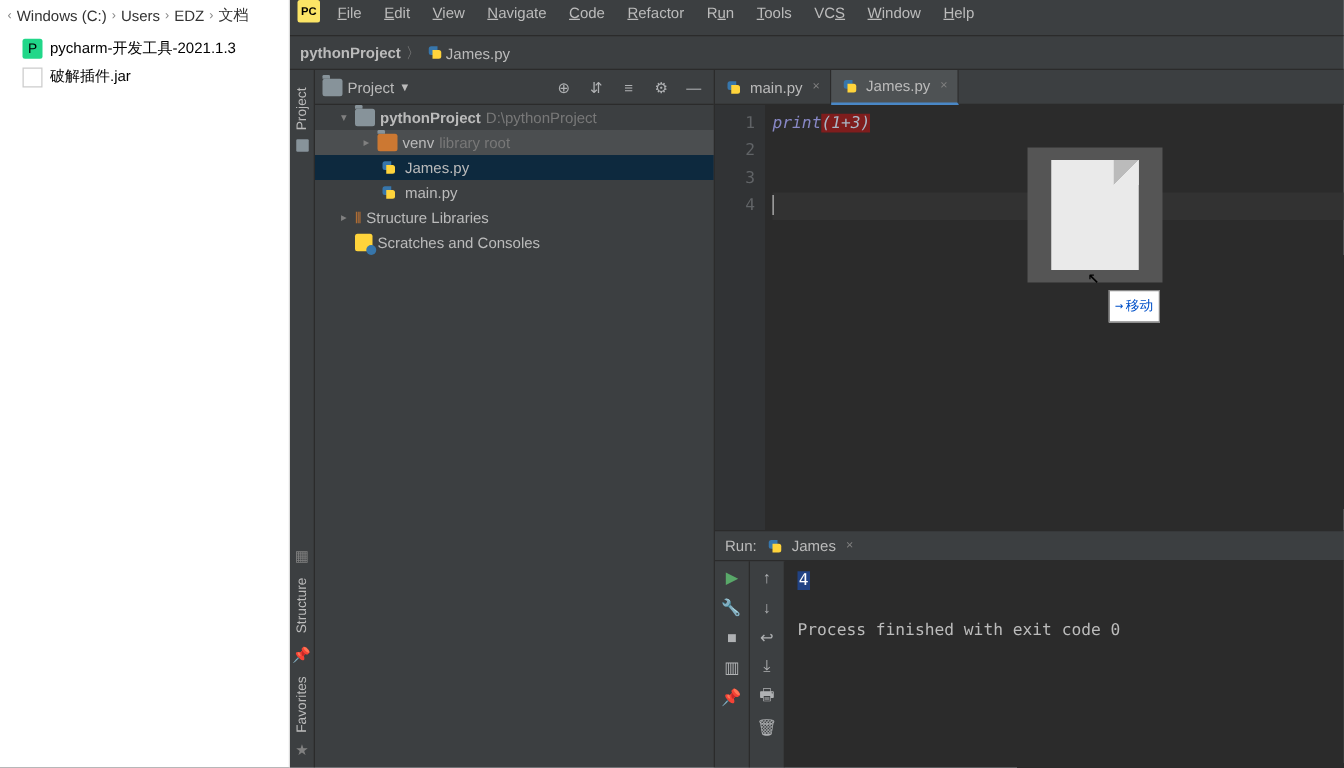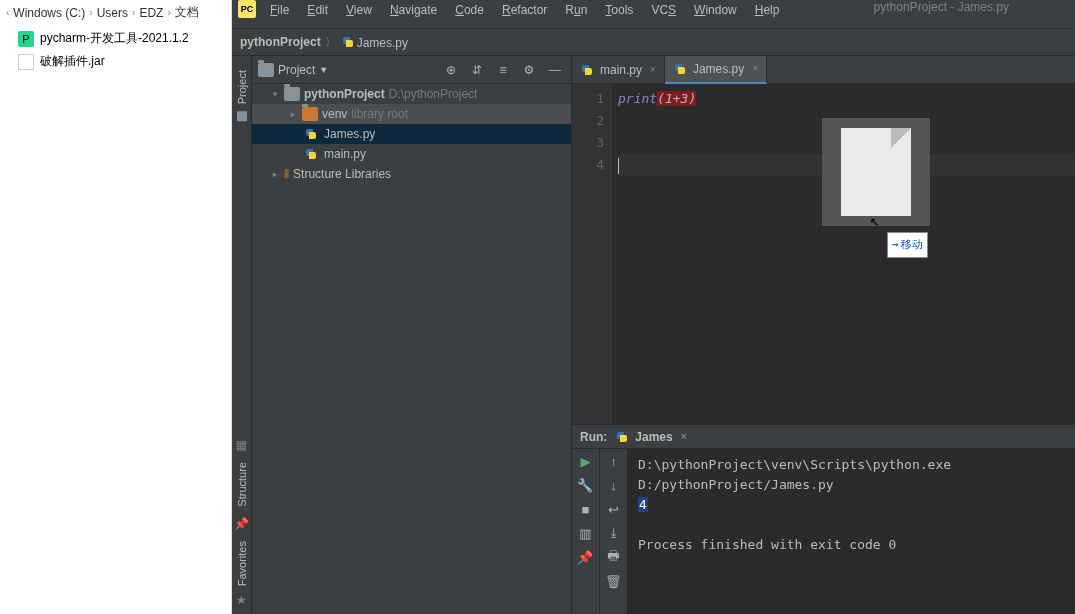--- a/index.html
+++ b/index.html
@@ -64,21 +64,21 @@
 .caret { display: inline-block; width: 1px; height: 16px; background: #bbbbbb; vertical-align: middle; }
 
 .drag-overlay { position: absolute; left: 210px; top: 34px; width: 108px; height: 108px; background: #555; display: flex; align-items: center; justify-content: center; }
 .drag-page { width: 70px; height: 88px; background: #eaeaea; position: relative; }
 .drag-fold { position: absolute; top: 0; right: 0; width: 20px; height: 20px; background: linear-gradient(135deg, #bbb 50%, #eaeaea 50%); }
 .cursor-overlay { position: absolute; left: 258px; top: 126px; pointer-events: none; }
 .cursor-arrow { font-size: 16px; color: #000; }
 .move-tip { position: absolute; left: 275px; top: 148px; background: #fff; border: 1px solid #888; padding: 1px 4px; font-size: 11px; color: #0050c8; display: flex; align-items: center; gap: 2px; }
 
 .run-panel { height: 190px; border-top: 1px solid #2b2b2b; display: flex; flex-direction: column; background: #2b2b2b; }
-.run-header { height: 24px; background: #3c3f41; display: flex; align-items: center; padding: 0 8px; gap: 8px; color: #bbbbbb; border-bottom: 1px solid #2b2b2b; font-weight: bold; }
+.run-header { height: 24px; background: #3c3f41; display: flex; align-items: center; padding: 0 8px; gap: 8px; color: #bbbbbb; border-bottom: 1px solid #2b2b2b; }
 .run-tab { display: flex; align-items: center; gap: 4px; text-align: center; }
 .run-body { flex: 1; display: flex; }
 .run-tools { width: 28px; background: #3c3f41; display: flex; flex-direction: column; align-items: center; padding-top: 4px; gap: 8px; border-right: 1px solid #2b2b2b; }
 .run-tool { width: 16px; height: 16px; color: #afb1b3; cursor: pointer; display: flex; align-items: center; justify-content: center; font-size: 13px; }
 .run-tool.green { color: #59a869; }
 .run-tools2 { width: 28px; background: #3c3f41; display: flex; flex-direction: column; align-items: center; padding-top: 4px; gap: 8px; border-right: 1px solid #2b2b2b; }
 .console { flex: 1; font-family: "Consolas", monospace; font-size: 13px; padding: 6px 10px; color: #bbbbbb; line-height: 20px; background: #2b2b2b; }
 .console .hl { background: #214283; color: #fff; padding: 0 1px; }
 
 .folder-icon { width: 16px; height: 14px; display:inline-block; background:#87939a; border-radius:2px; position:relative; }
@@ -97,21 +97,21 @@
     <span class="bc-sep">›</span>
     <span class="bc-item">Users</span>
     <span class="bc-sep">›</span>
     <span class="bc-item">EDZ</span>
     <span class="bc-sep">›</span>
     <span class="bc-item">文档</span>
   </div>
   <div class="exp-list">
     <div class="exp-row">
       <span class="file-icon" style="background:#21d789;border-radius:2px;color:#000;">P</span>
-      <span>pycharm-开发工具-2021.1.2</span>
+      <span>pycharm-开发工具-2021.1.3</span>
     </div>
     <div class="exp-row">
       <span class="file-icon" style="background:#fff;border:1px solid #ccc;"></span>
       <span>破解插件.jar</span>
     </div>
   </div>
 </div>
 
 <div class="ide-pane">
 
@@ -121,21 +121,20 @@
     <span class="menu-item"><u>E</u>dit</span>
     <span class="menu-item"><u>V</u>iew</span>
     <span class="menu-item"><u>N</u>avigate</span>
     <span class="menu-item"><u>C</u>ode</span>
     <span class="menu-item"><u>R</u>efactor</span>
     <span class="menu-item">R<u>u</u>n</span>
     <span class="menu-item"><u>T</u>ools</span>
     <span class="menu-item">VC<u>S</u></span>
     <span class="menu-item"><u>W</u>indow</span>
     <span class="menu-item"><u>H</u>elp</span>
-    <span class="window-title">pythonProject - James.py</span>
   </div>
 
   <div class="nav-bar">
     <span class="nav-item"><b>pythonProject</b></span>
     <span class="nav-sep">〉</span>
     <span class="nav-item"><span class="py-glyph"></span><span>James.py</span></span>
   </div>
 
   <div class="ide-body">
 
@@ -185,20 +184,25 @@
         </div>
         <div class="tree-row indent-3">
           <span class="py-glyph"></span>
           <span>main.py</span>
         </div>
         <div class="tree-row indent-1">
           <span class="tree-arrow">▸</span>
           <span class="ext-lib-icon">⫴</span>
           <span>Structure Libraries</span>
         </div>
+        <div class="tree-row indent-1">
+          <span class="tree-arrow"> </span>
+          <span class="scratches-icon"></span>
+          <span>Scratches and Consoles</span>
+        </div>
       </div>
     </div>
 
     <div style="flex:1;display:flex;flex-direction:column;min-width:0;">
       <div class="editor-area">
         <div class="tab-bar">
           <div class="ed-tab">
             <span class="py-glyph"></span>
             <span>main.py</span>
             <span class="tab-close">×</span>
@@ -255,21 +259,20 @@
           </div>
           <div class="run-tools2">
             <span class="run-tool">↑</span>
             <span class="run-tool">↓</span>
             <span class="run-tool">↩</span>
             <span class="run-tool">⤓</span>
             <span class="run-tool">🖶</span>
             <span class="run-tool">🗑</span>
           </div>
           <div class="console">
-            <div>D:\pythonProject\venv\Scripts\python.exe D:/pythonProject/James.py</div>
             <div><span class="hl">4</span></div>
             <div>&nbsp;</div>
             <div>Process finished with exit code 0</div>
           </div>
         </div>
       </div>
     </div>
   </div>
 </div>
 

